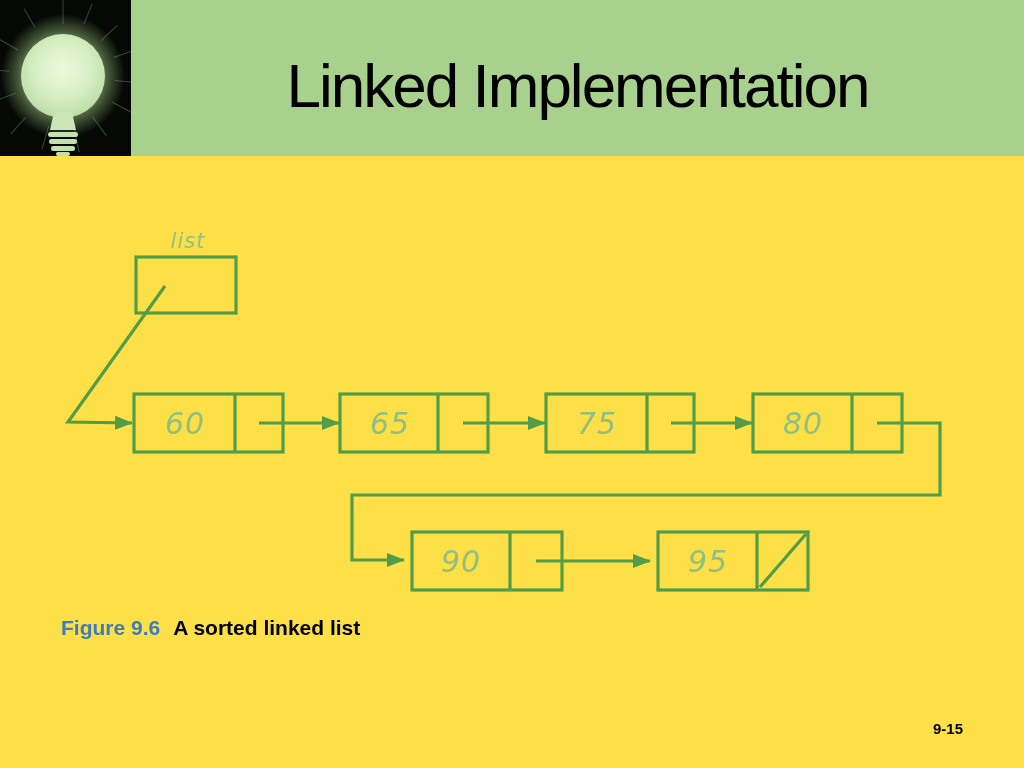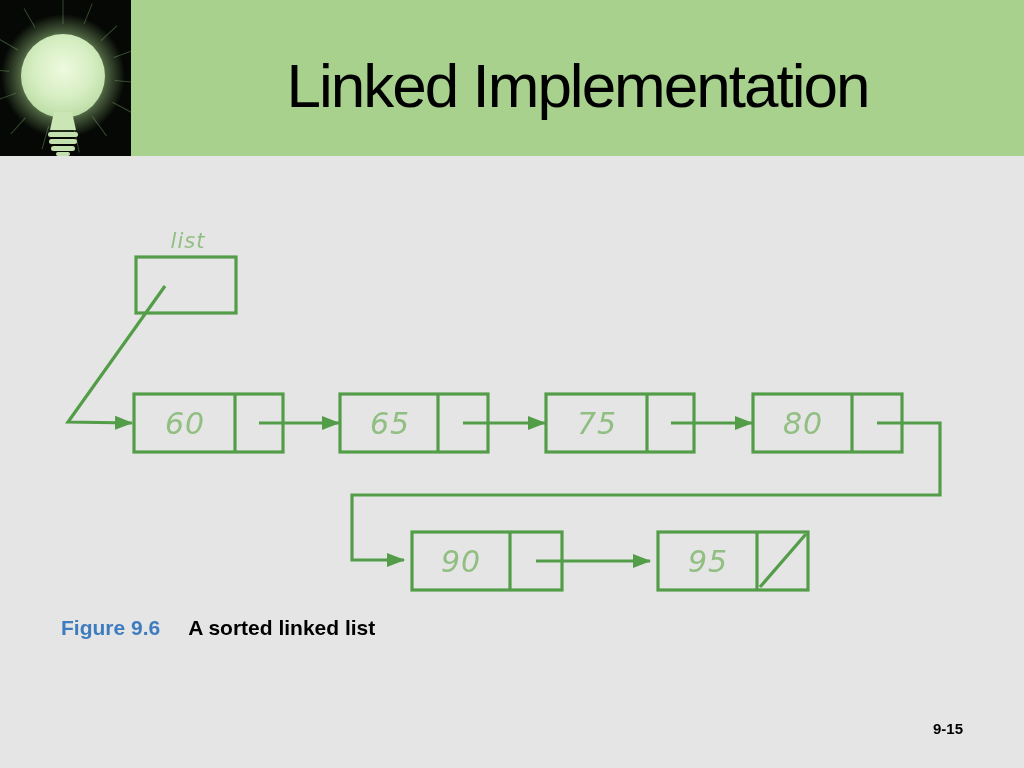--- a/index.html
+++ b/index.html
@@ -1,20 +1,20 @@
 <!DOCTYPE html>
 <html><head>
 <meta charset="utf-8">
 <style>
   html, body { margin: 0; padding: 0; background: #ffffff; }
   .slide {
     position: relative;
     width: 1024px;
     height: 768px;
-    background: #e5e5e5;
+    background: #fde047;
     overflow: hidden;
     font-family: "Liberation Sans", sans-serif;
   }
   
   .bulb-img {
     position: absolute;
     left: 0; top: 0;
     width: 131px; height: 156px;
     display: block;
   }
@@ -72,21 +72,21 @@
   .caption {
     position: absolute;
     left: 61px; top: 616px;
     font-size: 21px;
     font-weight: bold;
     color: #000000;
     white-space: nowrap;
   }
   .caption .fig-label {
     color: #3e7cc0;
-    margin-right: 28px;
+    margin-right: 13px;
   }
   
   .page-number {
     position: absolute;
     top: 720px; right: 61px;
     font-size: 15px;
     font-weight: bold;
     color: #000000;
   }
 </style>

